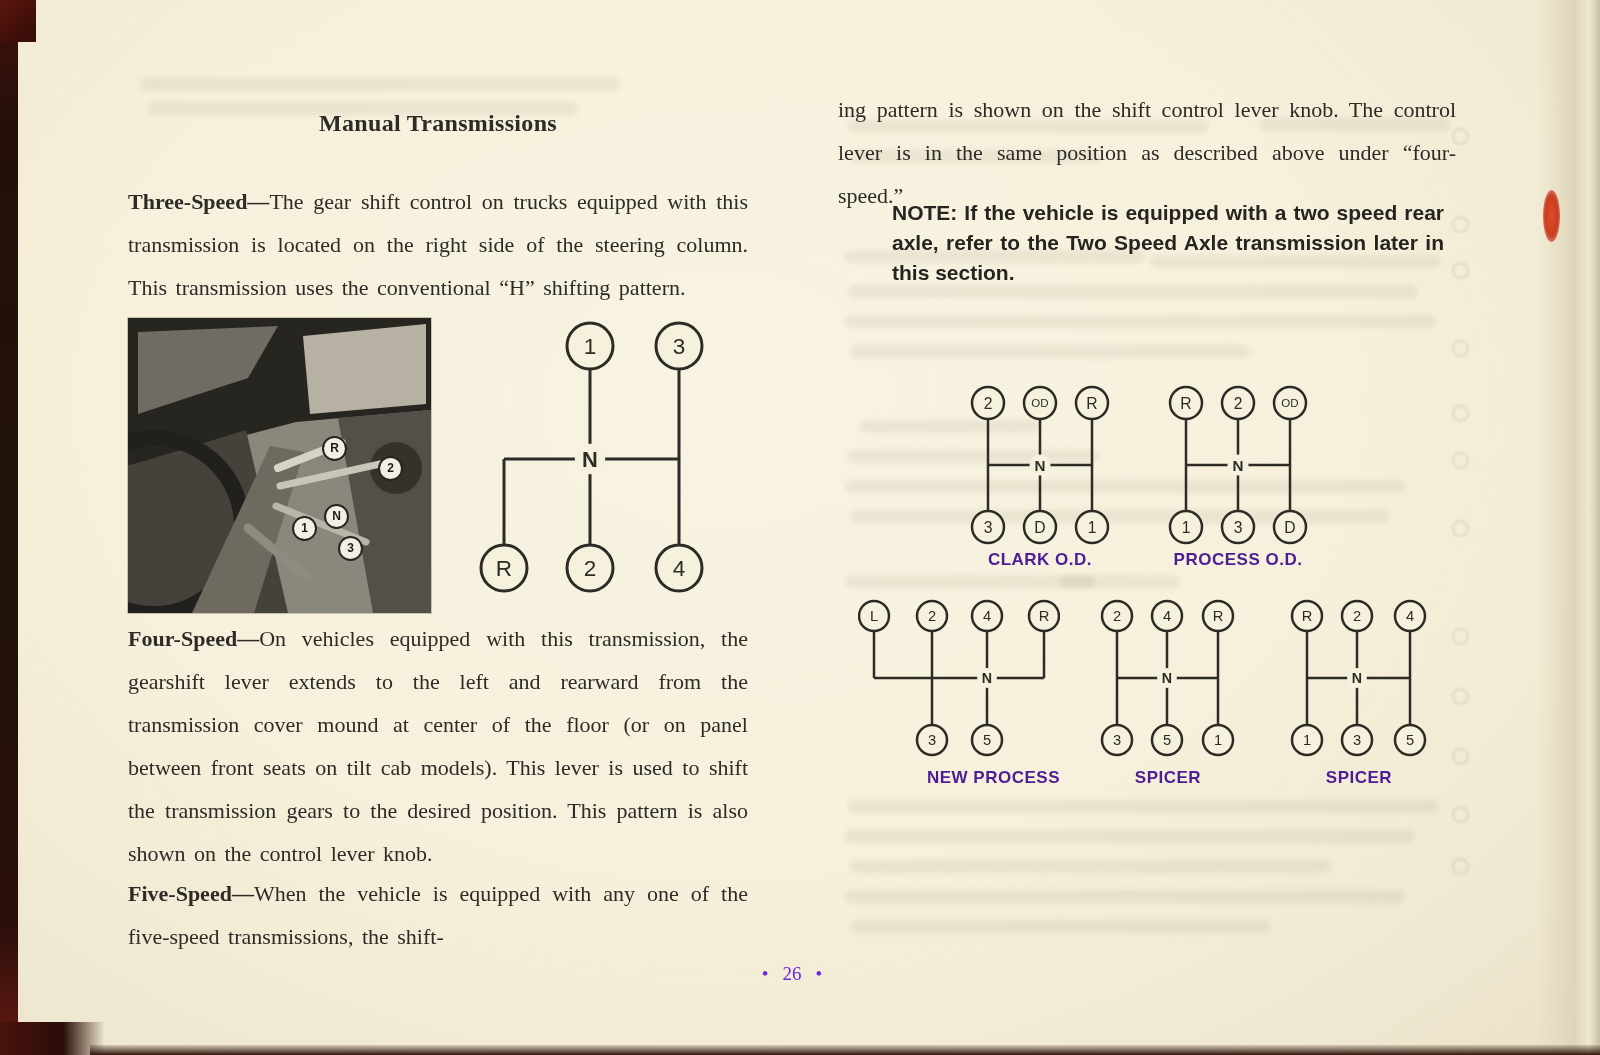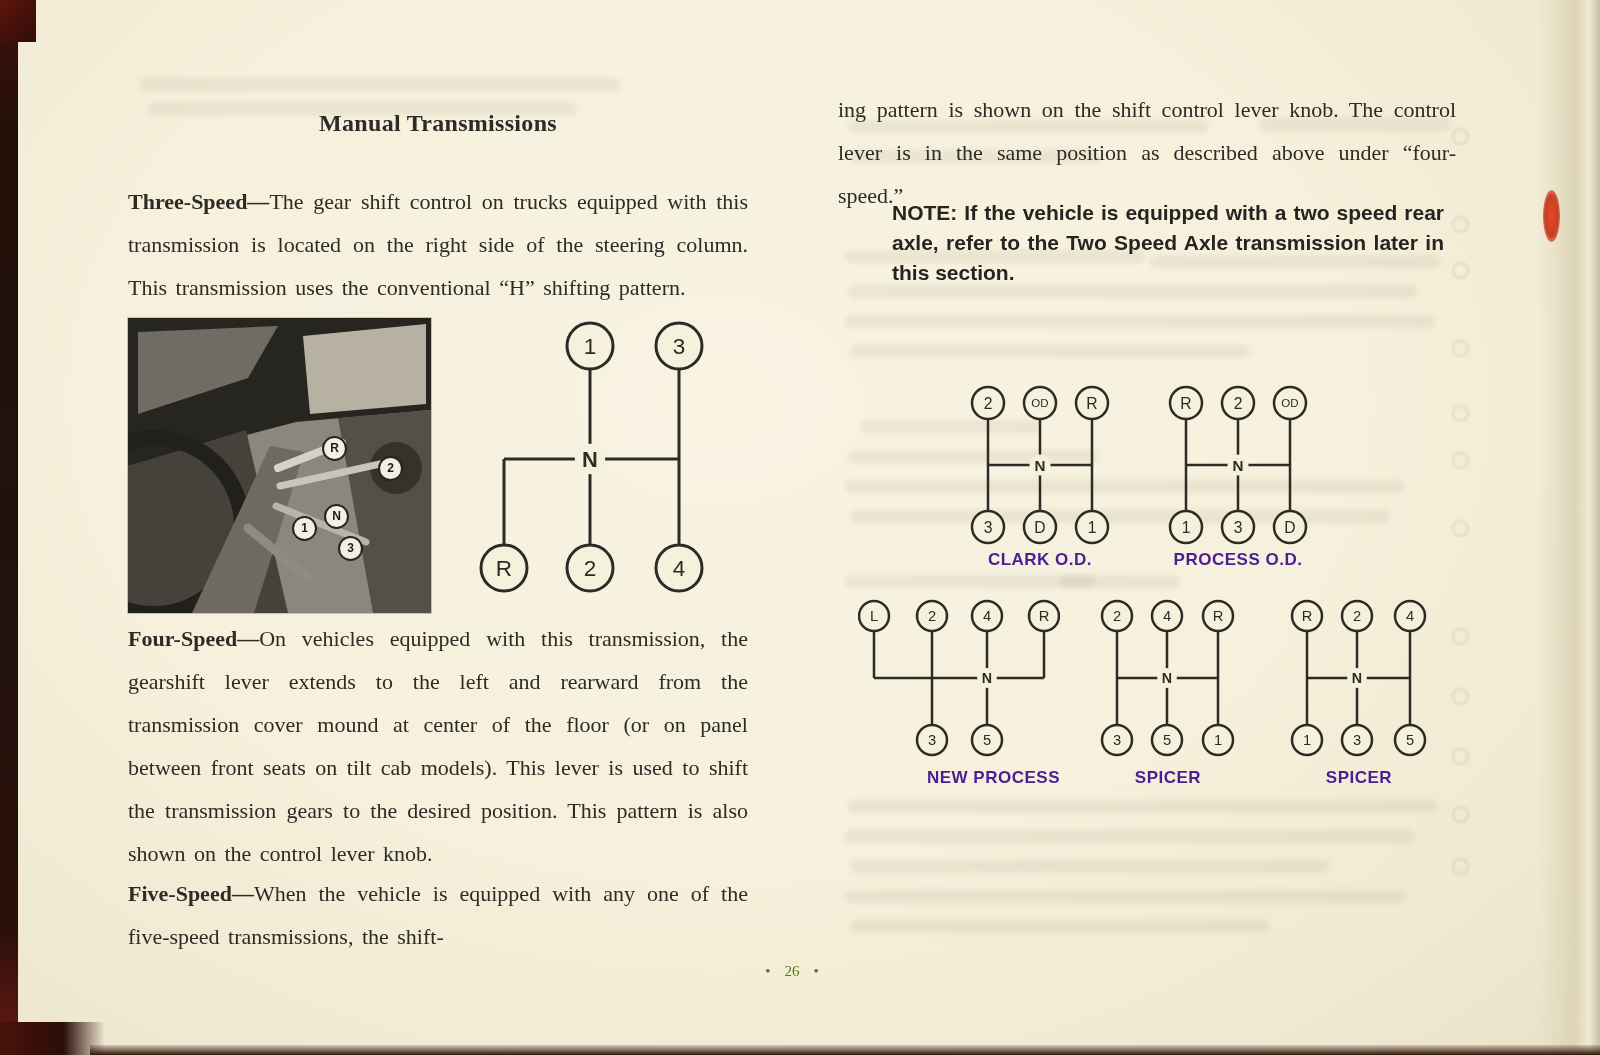--- a/index.html
+++ b/index.html
@@ -28,21 +28,21 @@
     background:radial-gradient(ellipse, #e1492a 0%, #c93f22 55%, rgba(200,60,30,0) 100%);}
   .smudge{position:absolute;height:13px;border-radius:7px;background:rgba(104,94,70,0.085);filter:blur(2.5px);z-index:1;}
   .ghost-dot{position:absolute;width:13px;height:13px;border-radius:50%;border:2px solid rgba(104,94,70,0.14);filter:blur(1px);z-index:1;}
   
   .tblock{position:absolute;color:#2d2b26;z-index:2;}
   .body-text{font-size:22px;line-height:43px;text-align:justify;word-spacing:3px;}
   .body-text b{font-weight:700;margin-top:14px;}
   .heading{font-size:24px;font-weight:700;text-align:center;letter-spacing:0.3px;}
   .note-text{font-family:"Liberation Sans", sans-serif;font-size:21px;font-weight:700;line-height:30px;text-align:justify;color:#262420;}
   .diag-label{position:absolute;z-index:2;font-family:"Liberation Sans", sans-serif;font-weight:600;font-size:17px;letter-spacing:0.5px;color:#4c1d95;text-align:center;}
-  .footer{position:absolute;left:712px;top:963px;width:160px;text-align:center;font-size:15px;color:#4d7c0f;z-index:2;}
+  .footer{position:absolute;left:712px;top:963px;width:160px;text-align:center;font-size:19px;color:#6d28d9;z-index:2;}
   .footer .num{margin:0 14px;}
   
   .photo{position:absolute;left:128px;top:318px;width:303px;height:295px;z-index:2;
     box-shadow:inset 0 0 18px rgba(0,0,0,0.45), 0 0 0 1px rgba(60,50,30,0.25);
     background:#8a877d;overflow:hidden;}
   .photo svg{display:block;}
   .photo-label{position:absolute;width:21px;height:21px;border-radius:50%;
     background:#f2efe6;color:#1c1b18;font:700 12px/21px "Liberation Sans", sans-serif;
     text-align:center;box-shadow:0 0 0 2px #26251f;}
   

